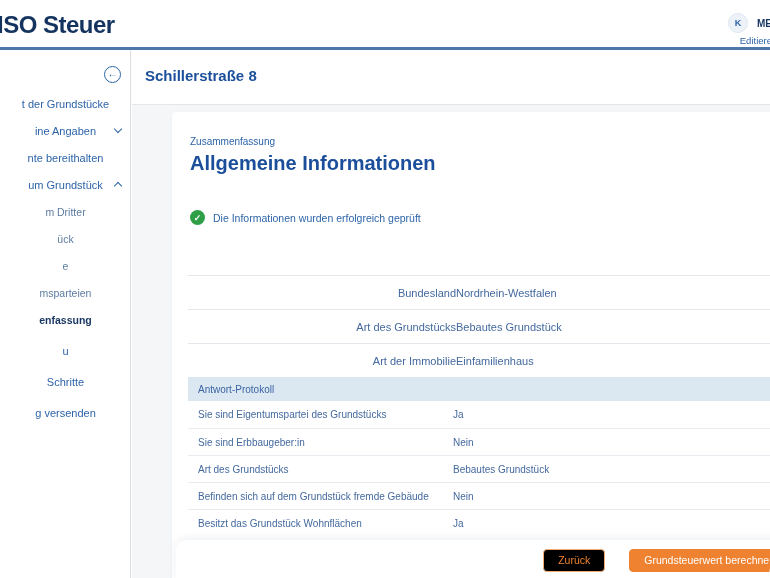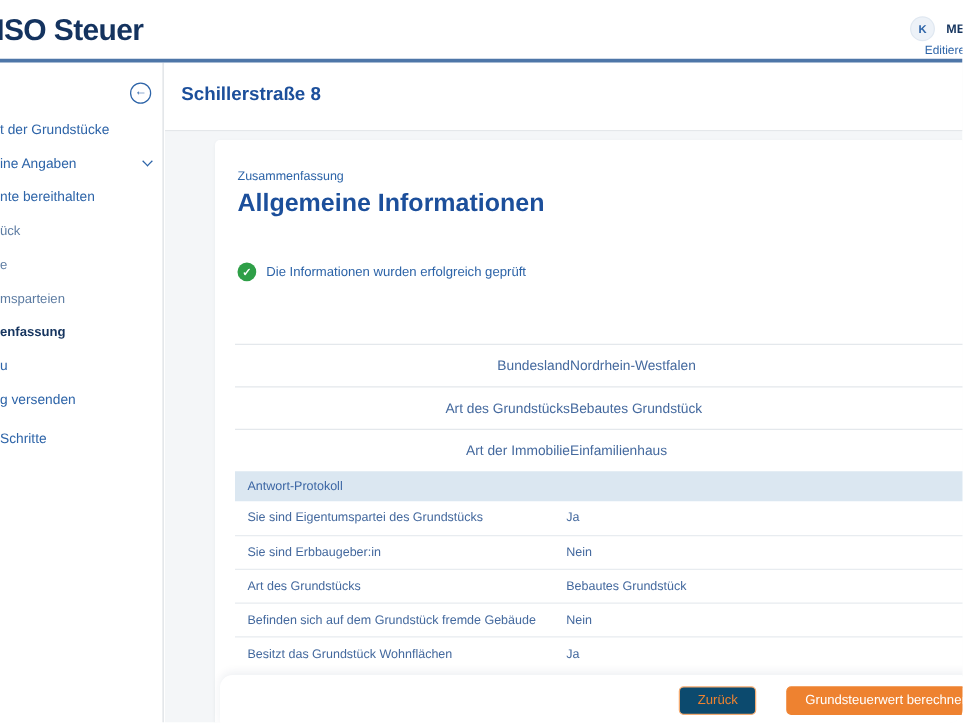--- a/index.html
+++ b/index.html
@@ -23,21 +23,21 @@
   
   .sidebar { position:absolute; left:0; top:50px; width:131px; height:528px;
              background:#fff; border-right:1px solid #dbdfe4; z-index:20; }
   .collapse-btn { position:absolute; left:104px; top:16px; width:17px; height:17px;
                   border:1.5px solid #2d64a8; border-radius:50%; color:#2d64a8;
                   font-size:10px; line-height:14px; text-align:center; cursor:pointer;
                   background:#fff; }
   .nav { position:absolute; left:0; top:40px; width:131px; }
   .nav-item { position:relative; height:27px; display:flex; align-items:center;
               font-size:11px; color:#2d64a8; font-weight:500; cursor:pointer;
-              white-space:nowrap; }
+              white-space:nowrap;justify-content:center; }
   .nav-item:nth-child(n+10) { margin-top:4px; }
   .nav-item.sub { font-size:10.5px; color:#5d7ca2; font-weight:400; }
   .nav-item.active { font-weight:700; color:#16355f; }
   .chev { position:absolute; right:10px; width:6px; height:6px;
           border-right:1.6px solid #2d64a8; border-bottom:1.6px solid #2d64a8; }
   .chev.down { transform:rotate(45deg); margin-top:-3px; }
   .chev.up { transform:rotate(-135deg); margin-top:3px; }
 
   
   .main { position:absolute; left:132px; top:50px; width:638px; height:528px;
@@ -71,21 +71,21 @@
   .proto-row .label { width:265px; padding-left:10px; }
 
   
   .footer-bar { position:absolute; left:176px; top:540px; right:-24px; bottom:-2px;
                 background:#fff; border-radius:10px 0 0 0; z-index:25;
                 box-shadow:0 -2px 8px rgba(20,40,80,0.07);
                 display:flex; align-items:center; justify-content:flex-end;
                 gap:24px; padding:0 4px 0 0; }
   .btn { font-family:"Liberation Sans", sans-serif; font-size:10.5px; height:23px;
          border-radius:4px; cursor:pointer; padding:0 14px; }
-  .btn-outline { background:#0c4a6e; border:1px solid #f3ab72; color:#ee8230; }
+  .btn-outline { background:#000000; border:1px solid #f3ab72; color:#ee8230; }
   .btn-primary { background:#ee8230; border:1px solid #ee8230; color:#fff; }
 </style>
 </head>
 <body>
 
 <div class="stage">
 
   <div class="app-header">
     <div class="logo">ISO Steuer</div>
     <div class="user-block">
@@ -103,40 +103,47 @@
         <div class="nav-item">
       <span class="nav-label">t der Grundstücke</span>
     </div>
         <div class="nav-item">
       <span class="nav-label">ine Angaben</span>
     <span class="chev down"></span>
         </div>
         <div class="nav-item">
       <span class="nav-label">nte bereithalten</span>
     </div>
+        <div class="nav-item">
+      <span class="nav-label">um Grundstück</span>
+    <span class="chev up"></span>
+        </div>
+        <div class="nav-item sub">
+      <span class="nav-label">m Dritter</span>
+    </div>
         <div class="nav-item sub">
       <span class="nav-label">ück</span>
     </div>
         <div class="nav-item sub">
       <span class="nav-label">e</span>
     </div>
         <div class="nav-item sub">
       <span class="nav-label">msparteien</span>
     </div>
         <div class="nav-item sub active">
       <span class="nav-label">enfassung</span>
     </div>
         <div class="nav-item">
       <span class="nav-label">u</span>
     </div>
         <div class="nav-item">
+      <span class="nav-label">Schritte</span>
+    </div>
+        <div class="nav-item">
       <span class="nav-label">g versenden</span>
-    </div>
-        <div class="nav-item">
-      <span class="nav-label">Schritte</span>
     </div>
       </div>
   </div>
 
   <div class="main">
     <div class="page-header">
       <div class="page-title">Schillerstraße 8</div>
     </div>
 
     <div class="card">

